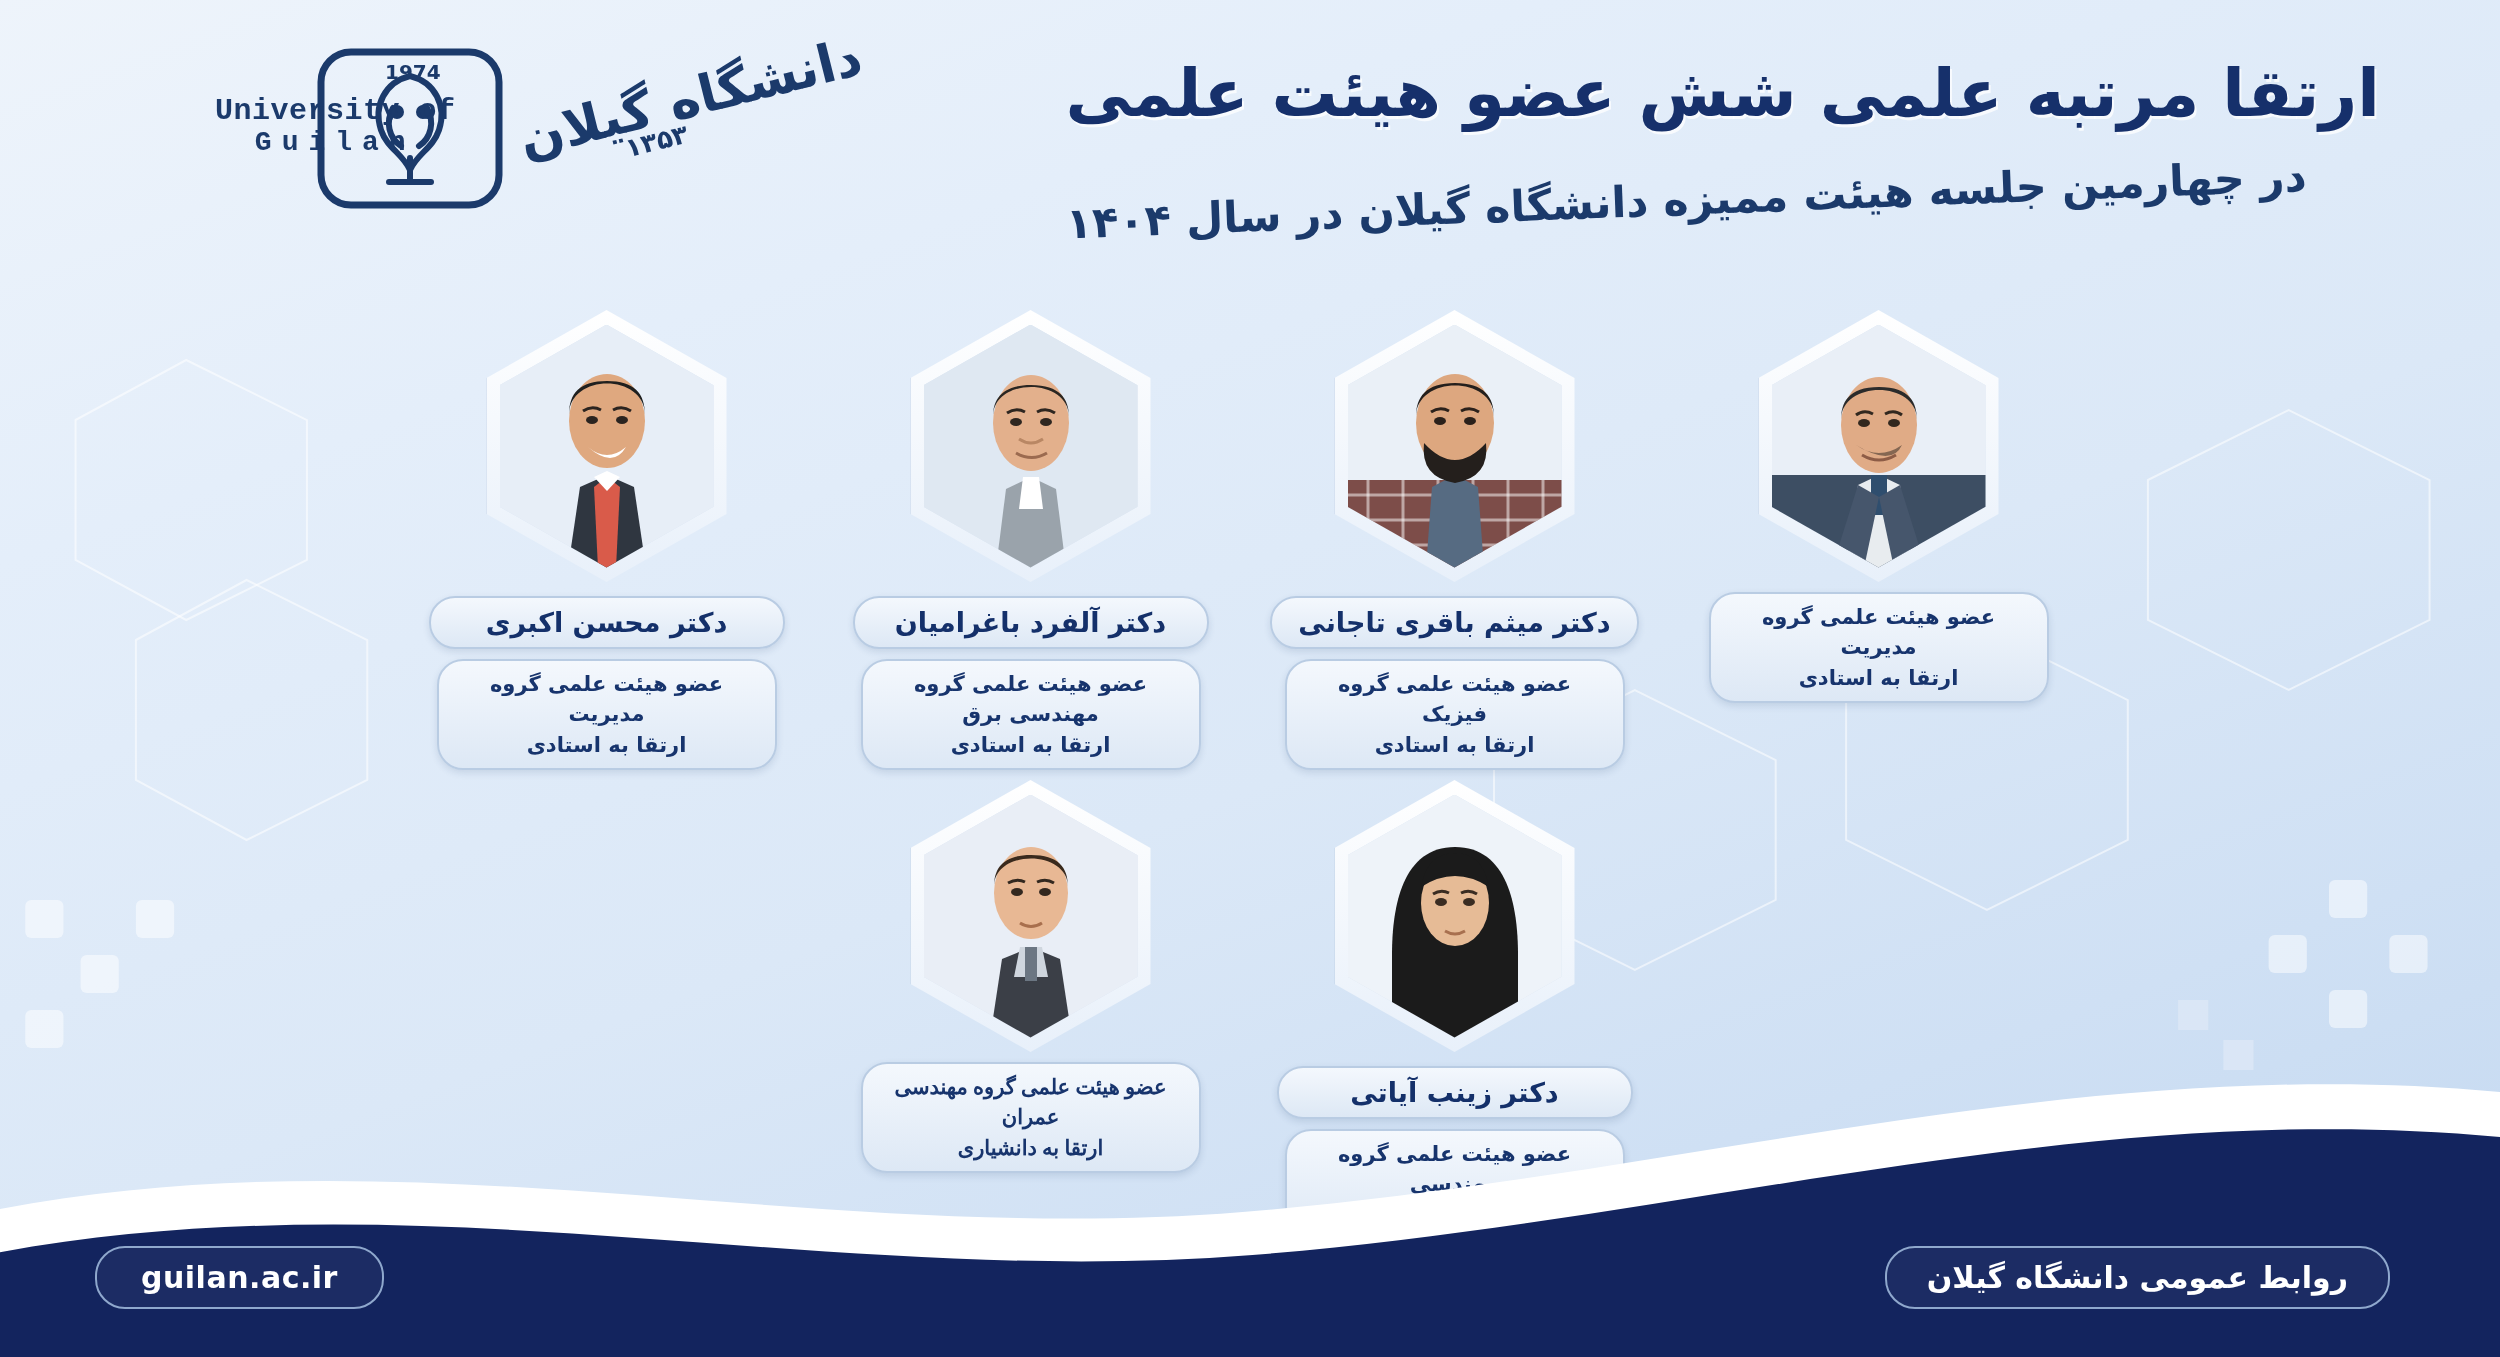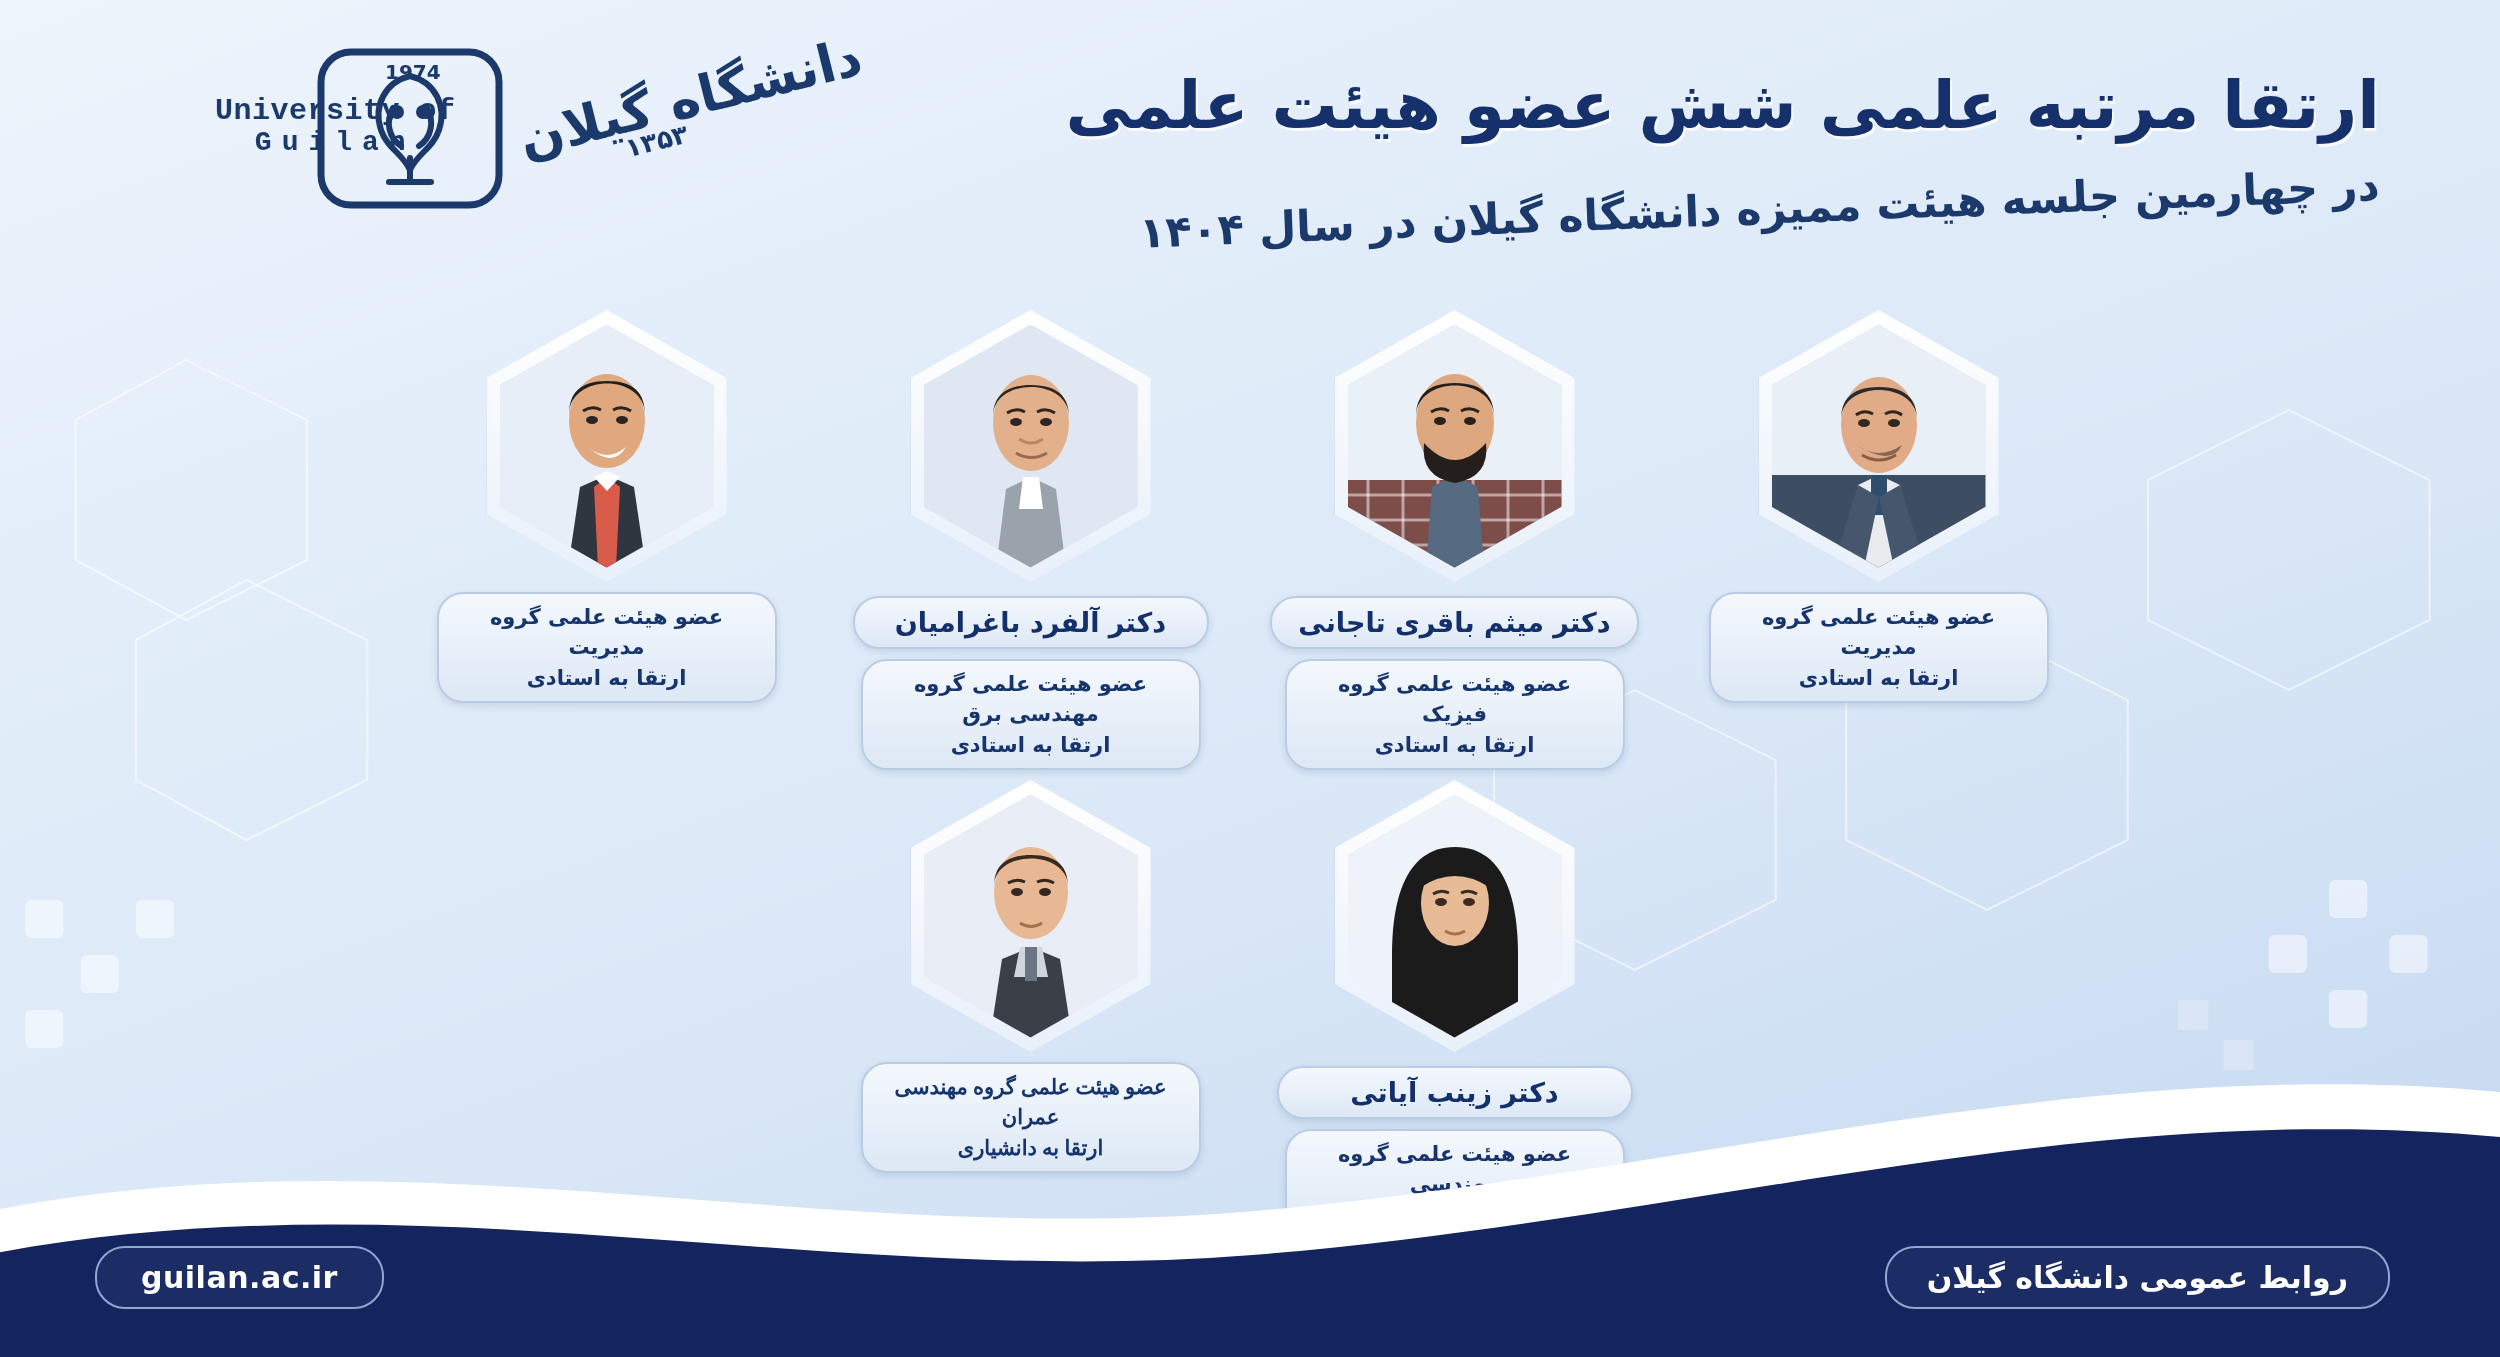--- a/index.html
+++ b/index.html
@@ -86,23 +86,23 @@
     position: absolute;
     left: 530px;
     top: 88px;
     font-size: 26px;
     font-weight: bold;
     color: #1b3a6b;
     transform: rotate(-14deg);
   }
   .title-block {
     position: absolute;
-    top: 68px;
+    top: 56px;
     right: 120px;
-    text-align: right;
+    text-align: left;
     direction: rtl;
   }
   .title-main {
     font-size: 66px;
     font-weight: bold;
     color: #16306b;
     text-shadow: 2px 3px 0 rgba(255,255,255,0.75);
     white-space: nowrap;
     line-height: 1.15;
   }
@@ -377,20 +377,21 @@
             <ellipse cx="107" cy="96" rx="38" ry="47" fill="#dfa87f"></ellipse>
             <path d="M69 90 C69 48 145 48 145 90 C145 68 134 56 107 56 C80 56 69 68 69 90 Z" fill="#20201f"></path>
             <ellipse cx="92" cy="95" rx="6" ry="4" fill="#2b2420"></ellipse>
             <ellipse cx="122" cy="95" rx="6" ry="4" fill="#2b2420"></ellipse>
             <path d="M83 86 q9 -6 18 -1" stroke="#2b2420" stroke-width="3" fill="none"></path>
             <path d="M113 85 q9 -5 18 1" stroke="#2b2420" stroke-width="3" fill="none"></path>
             <path d="M88 122 q19 16 38 0 q-13 22 -38 0 Z" fill="#ffffff"></path>
           </svg>
         </div>
       </div>
+      <div class="name-pill">دکتر محسن اکبری</div>
       <div class="rank-pill" style="white-space:pre-line;">عضو هیئت علمی گروه مدیریت
 ارتقا به استادی</div>
     </div>
 
   </div>
 
   <div class="row row-2">
 
     <div class="person">
       <div class="hex-wrap">

